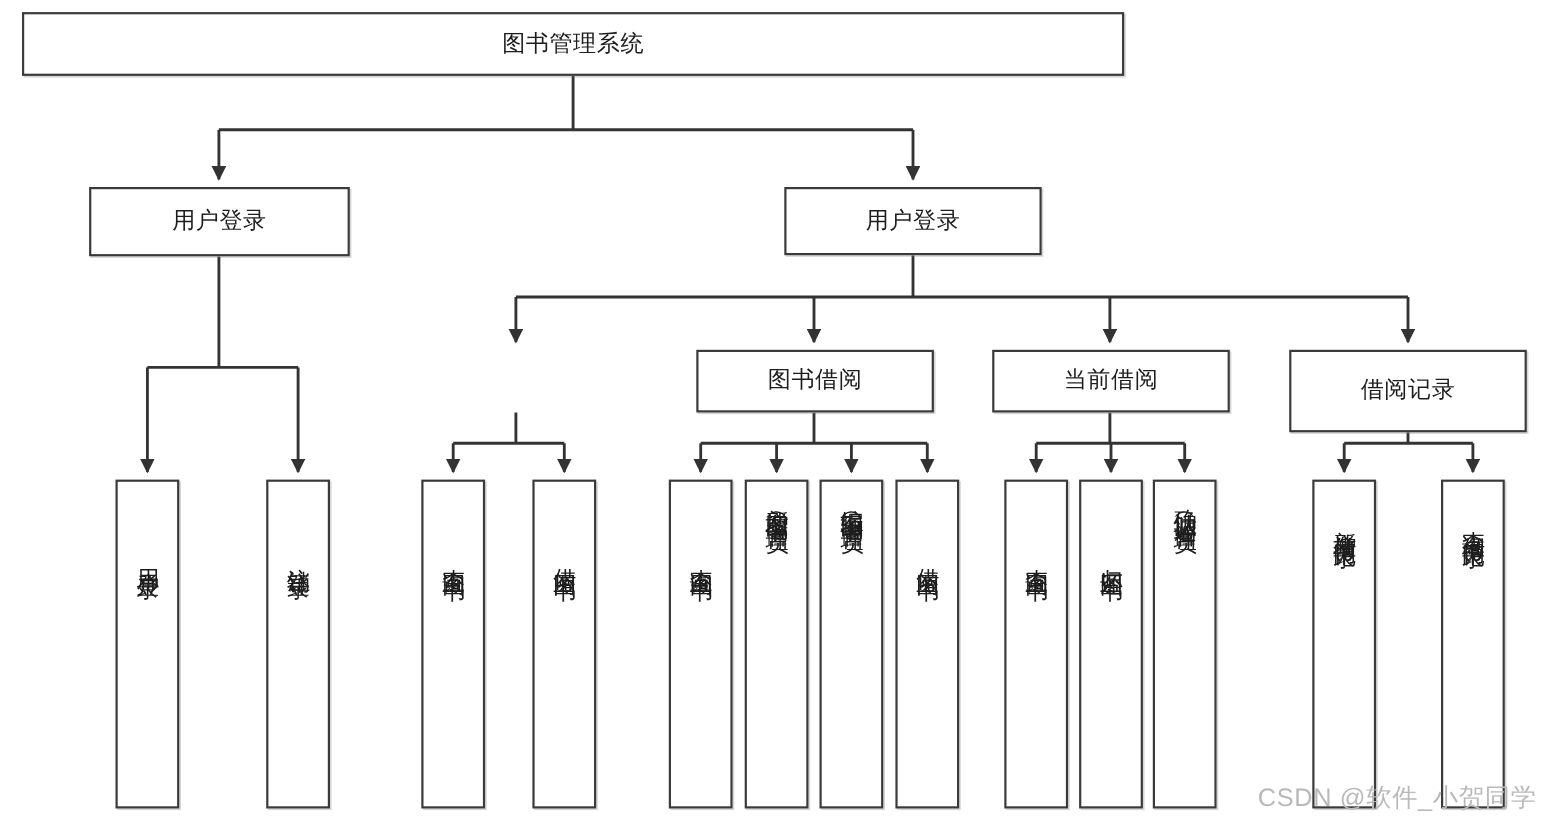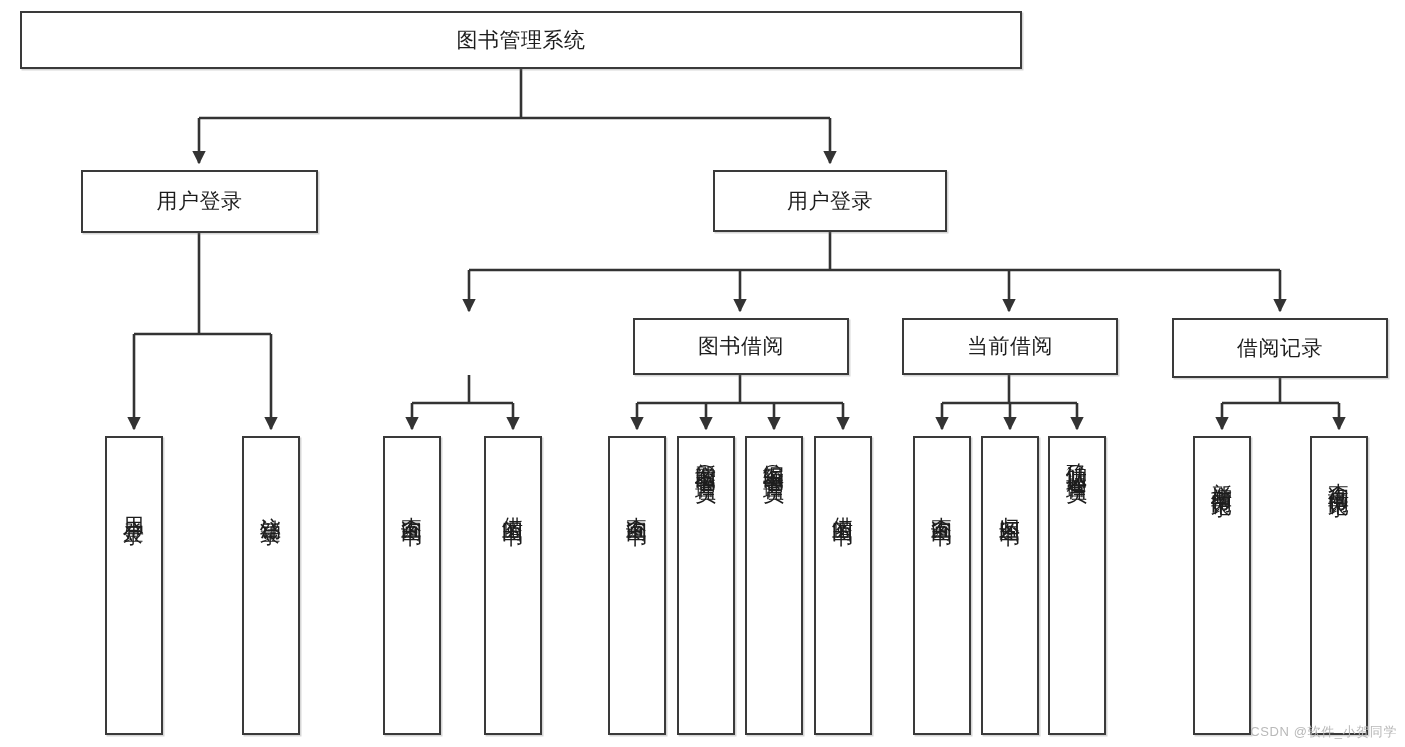--- a/index.html
+++ b/index.html
@@ -56,21 +56,21 @@
     writing-mode: vertical-rl;
     text-orientation: upright;
     font-size: 21px;
     letter-spacing: 3px;
     line-height: 1;
   }
   .watermark {
     position: absolute;
     right: 8px;
     bottom: 6px;
-    font-size: 13px;
+    font-size: 23px;
     color: #b9b9b9;
     letter-spacing: 0.6px;
     white-space: nowrap;
     user-select: none;
   }
 </style>
 </head>
 <body>
 
 <div id="diagram-root">
@@ -139,21 +139,21 @@
 
 
   <div class="node horizontal" style="left:633px; top:318px; width:216px; height:57px;">
     <span class="label">图书借阅</span>
   </div>
 
   <div class="node horizontal" style="left:902px; top:318px; width:216px; height:57px;">
     <span class="label">当前借阅</span>
   </div>
 
-  <div class="node horizontal" style="left:1172px; top:318px; width:216px; height:60px;">
+  <div class="node horizontal" style="left:1172px; top:318px; width:216px; height:75px;">
     <span class="label">借阅记录</span>
   </div>
 
   <div class="node vertical" style="left:105px; top:436px; width:58px; height:299px; padding-top:62px;">
     <span class="label">用户登录</span>
   </div>
 
   <div class="node vertical" style="left:242px; top:436px; width:58px; height:299px; padding-top:62px;">
     <span class="label">注销登录</span>
   </div>

